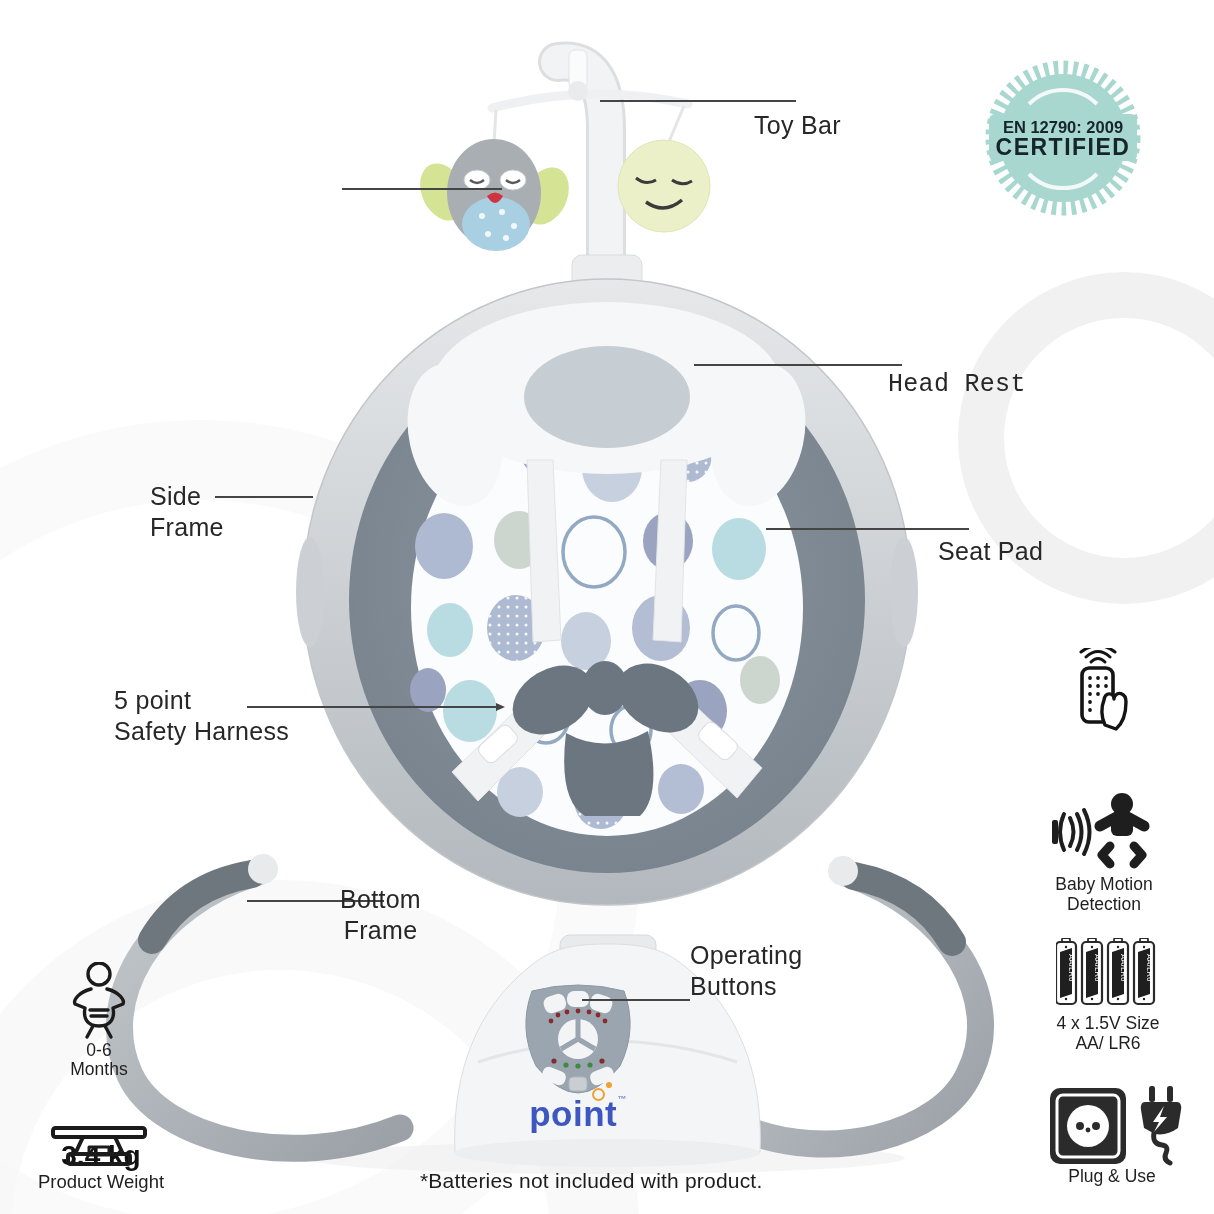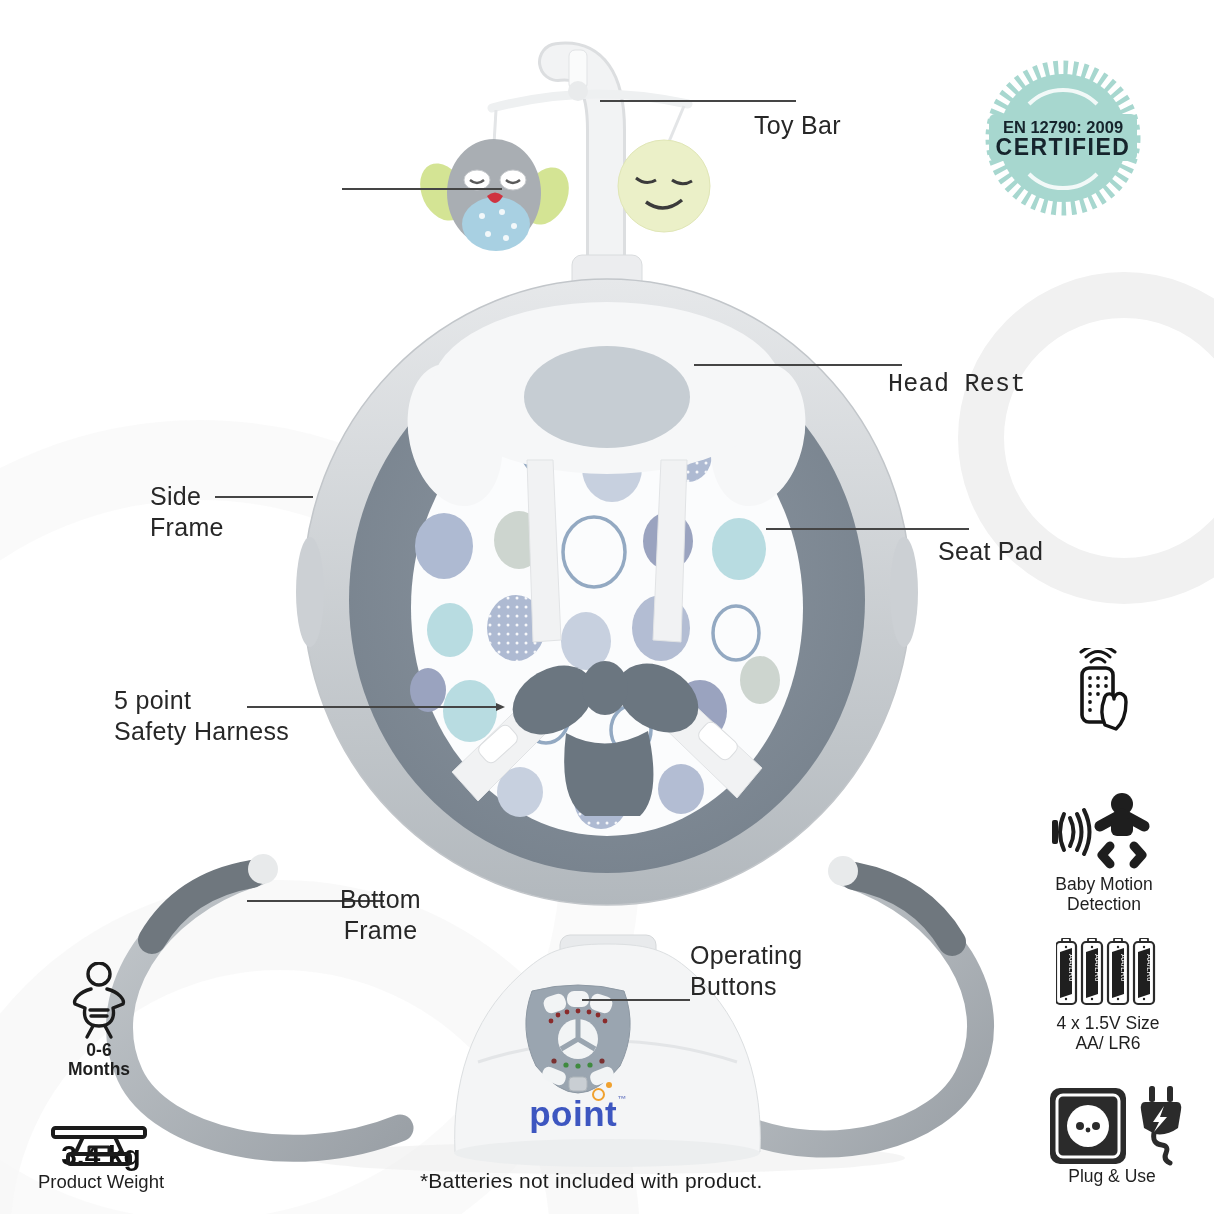--- a/index.html
+++ b/index.html
@@ -356,21 +356,21 @@
   </div>
 
   <svg class="abs" style="left:69px;top:962px;" width="60" height="78" viewBox="0 0 60 78">
     <g fill="none" stroke="#1b1b1b" stroke-width="3.4" stroke-linecap="round" stroke-linejoin="round">
       <circle cx="30" cy="12" r="11"></circle>
       <path d="M 22 27 C 10 30 4 38 6 42 L 16 46 C 14 56 18 64 30 64 C 42 64 46 56 44 46 L 54 42 C 56 38 50 30 38 27"></path>
       <path d="M 21 48 L 39 48 M 22 54 L 38 54"></path>
       <path d="M 24 64 L 18 75 M 36 64 L 42 75"></path>
     </g>
   </svg>
-  <div class="spec" style="left:44px;top:1041px;width:110px;font-weight:bold;">
+  <div class="spec" style="left:44px;top:1041px;width:110px;">
     <div>0-6</div>
     <div>Months</div>
   </div>
 
   <div class="weight-big" style="left:26px;top:1096px;width:150px;">3.4 kg</div>
   <svg class="abs" style="left:51px;top:1126px;" width="100" height="42" viewBox="0 0 100 42">
     <g fill="none" stroke="#1b1b1b" stroke-width="4" stroke-linejoin="round">
       <rect x="2" y="2" width="92" height="9" rx="2.5"></rect>
       <path d="M 32 11 L 24 28 M 64 11 L 72 28"></path>
       <rect x="17" y="28" width="62" height="10" rx="2.5"></rect>

